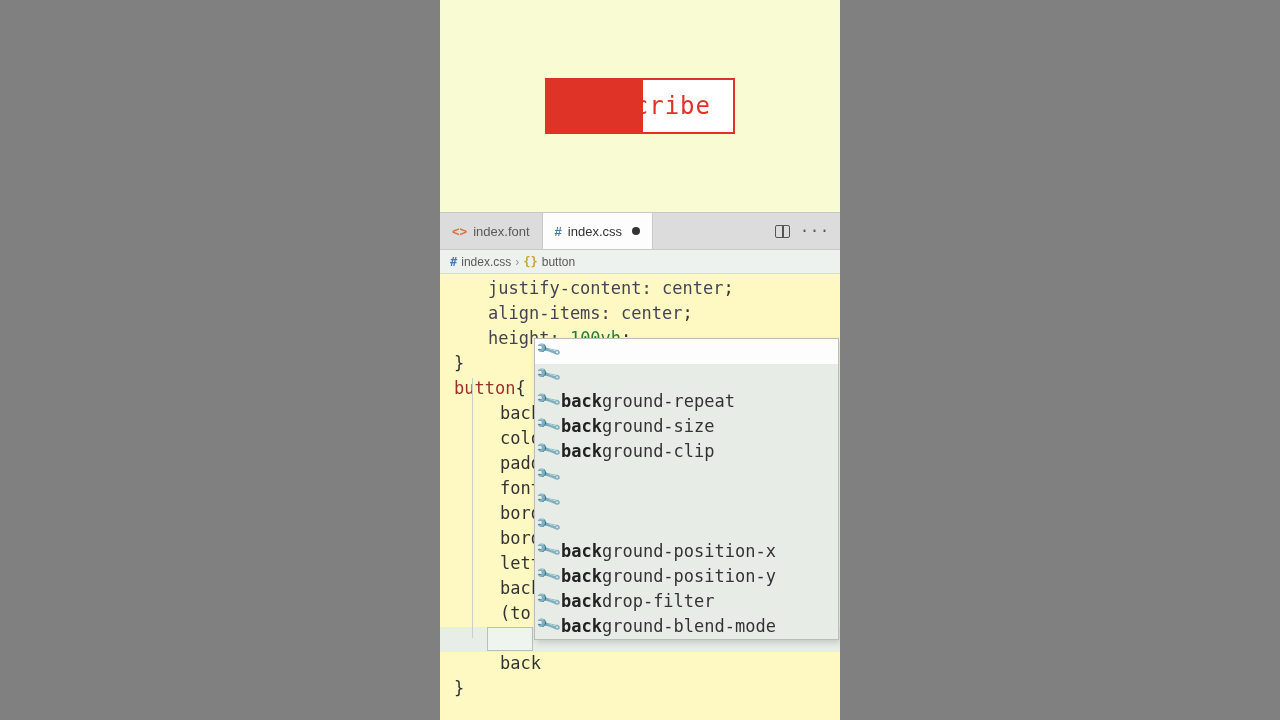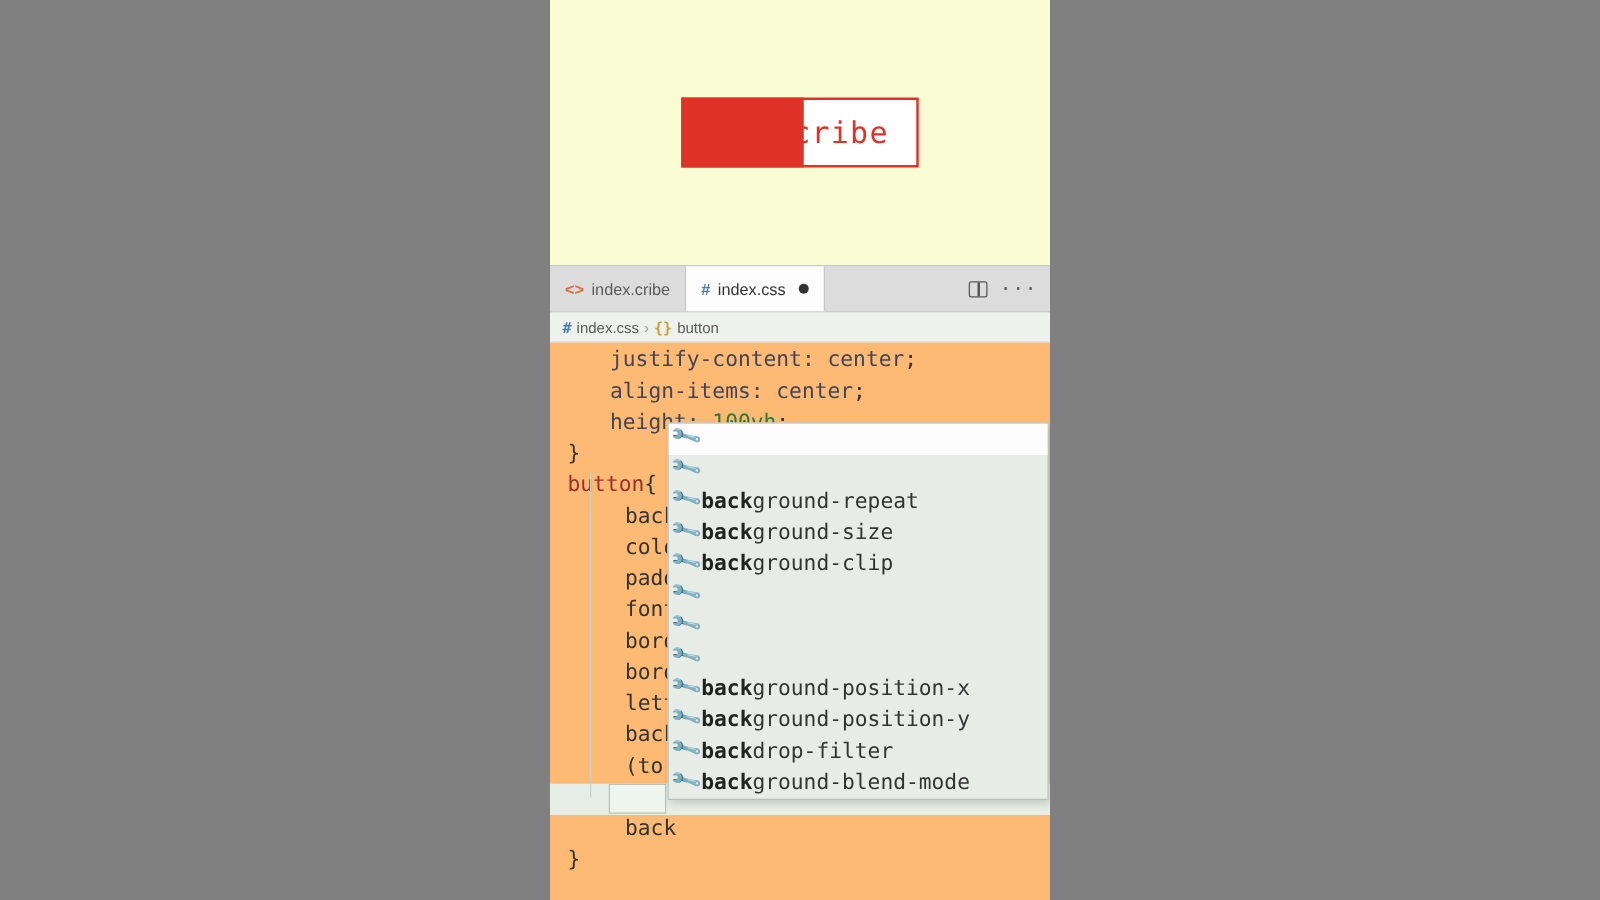--- a/index.html
+++ b/index.html
@@ -115,21 +115,21 @@
     color: #5a5a5a;
     border-bottom: 1px solid #d7ddd8;
   }
   .crumbs .sep { color: #999; }
   .crumb-icon.css { color: #4a7bb5; font-weight: bold; font-family: monospace; }
   .crumb-icon.sel { color: #c9a23a; font-weight: bold; font-family: monospace; }
 
   
   .editor {
     flex: 1;
-    background: #fdba74;
+    background: #fef9c3;
     position: relative;
     font-size: 17px;
     line-height: 25px;
     padding: 2px 0 2px 14px;
     color: #333;
     overflow: hidden;
   }
   .editor .line { white-space: pre; }
   .tok-prop  { color: #445; }
   .tok-val   { color: #445; }
@@ -197,21 +197,21 @@
   <div class="preview">
     <div class="subscribe-btn">
       <div class="subscribe-fill"></div>
       <span>cribe</span>
     </div>
   </div>
 
   <div class="tabbar">
     <div class="tab">
       <span class="file-icon html">&lt;&gt;</span>
-      <span>index.cribe</span>
+      <span>index.font</span>
     </div>
     <div class="tab active">
       <span class="file-icon css">#</span>
       <span>index.css</span>
       <span class="dirty-dot"></span>
     </div>
     <div class="spacer"></div>
     <div class="actions">
       <span class="split-icon"></span>
       <span class="ellipsis">···</span>

